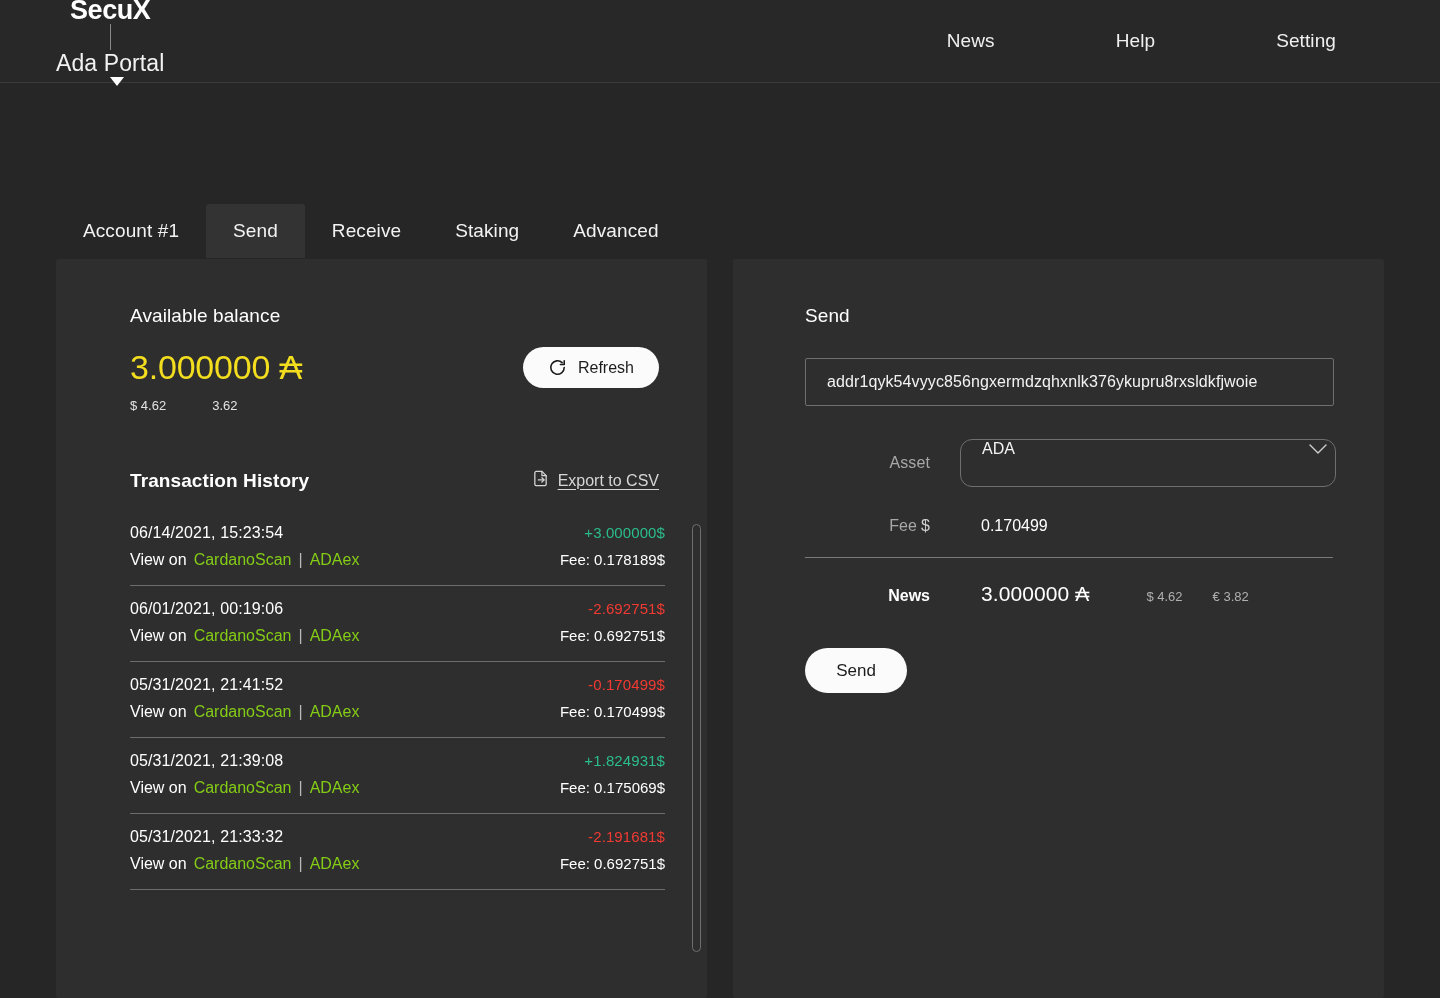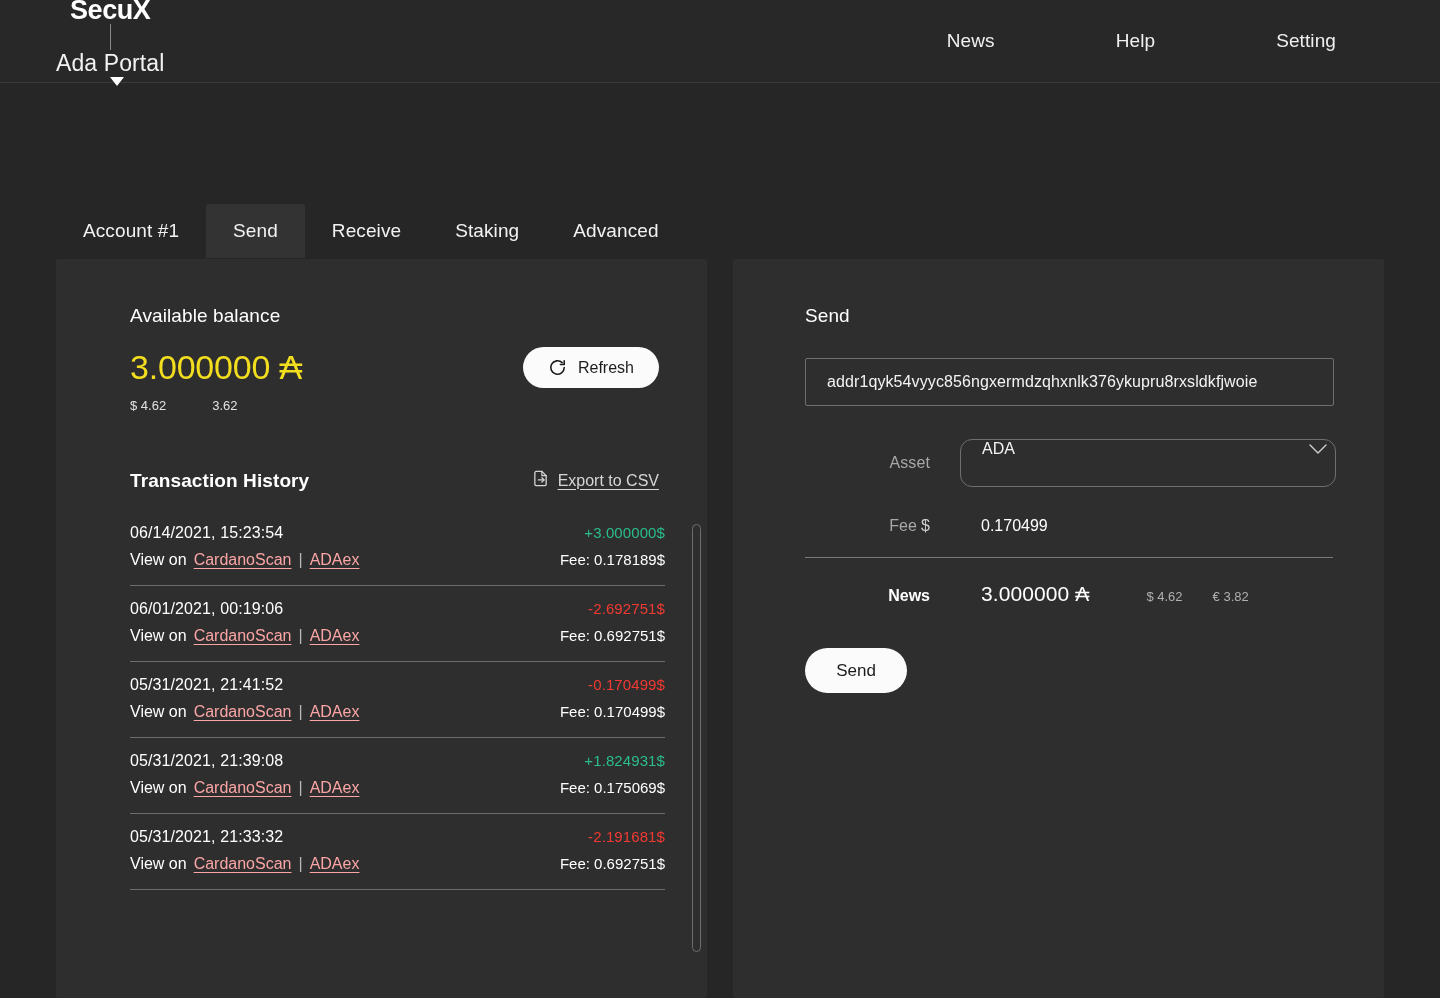--- a/index.html
+++ b/index.html
@@ -197,22 +197,21 @@
     align-items: baseline;
     justify-content: space-between;
   }
   .tx-line + .tx-line { margin-top: 9px; }
   .tx-date { font-size: 16px; color: #ffffff; letter-spacing: 0.1px; }
   .tx-amount { font-size: 15px; letter-spacing: 0.1px; }
   .tx-amount.positive { color: #2bbd8c; }
   .tx-amount.negative { color: #f23a32; }
   .tx-viewon { font-size: 16px; color: #ffffff; display: flex; align-items: baseline; gap: 7px; }
   .tx-link {
-    color: #fca5a5;
-    text-decoration: underline;
+    color: #84cc16;
     text-underline-offset: 3px;
     cursor: pointer;
   }
   .tx-sep { color: #b9b9b9; }
   .tx-fee { font-size: 15px; color: #ffffff; }
 
   .scrollbar-track {
     position: absolute;
     right: -36px;
     top: 8px;

